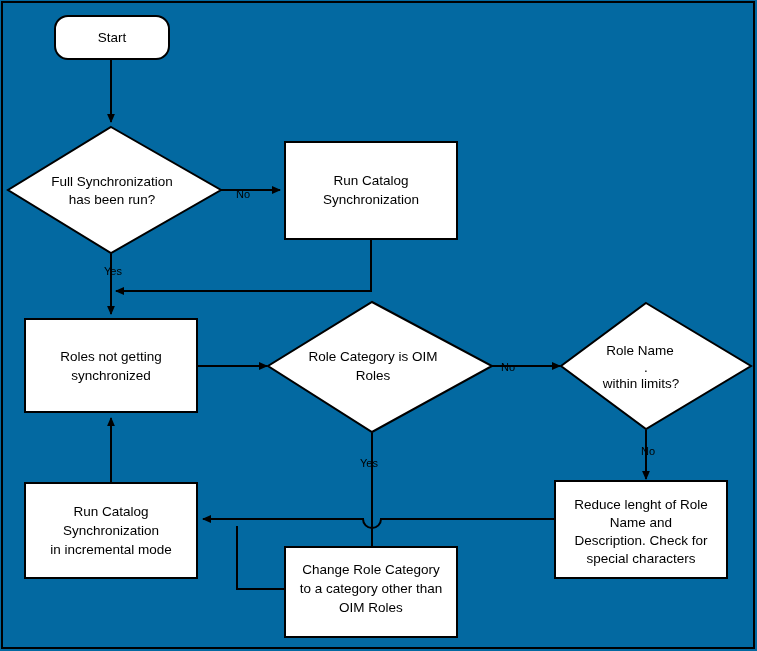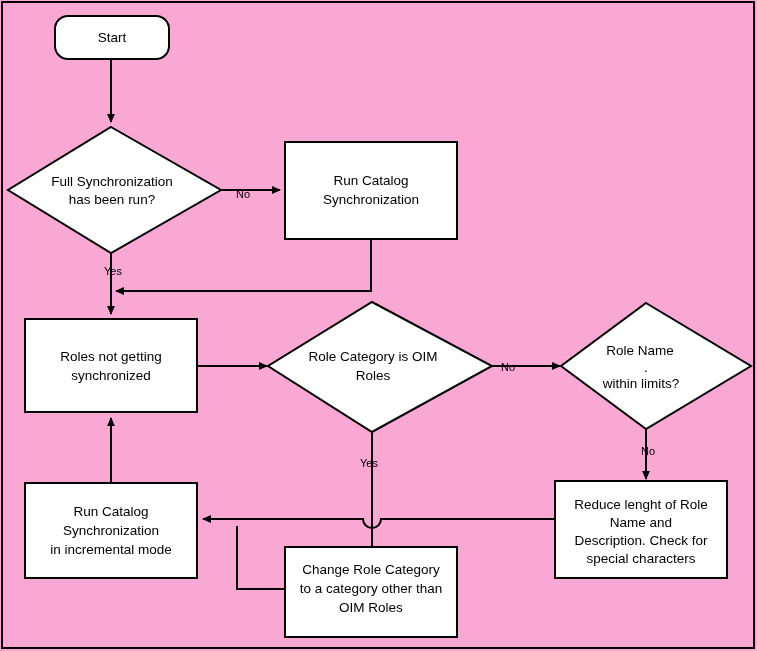--- a/index.html
+++ b/index.html
@@ -7,21 +7,21 @@
     padding: 0;
     background: #ffffff;
   }
   body {
     font-family: "Liberation Sans", sans-serif;
   }
   #canvas {
     position: relative;
     width: 757px;
     height: 651px;
-    background: #f9a8d4;
+    background: #0369a1;
     overflow: hidden;
   }
   #flow-svg {
     display: block;
     width: 757px;
     height: 651px;
   }
   .node-text {
     font-family: "Liberation Sans", sans-serif;
     font-size: 13.5px;

